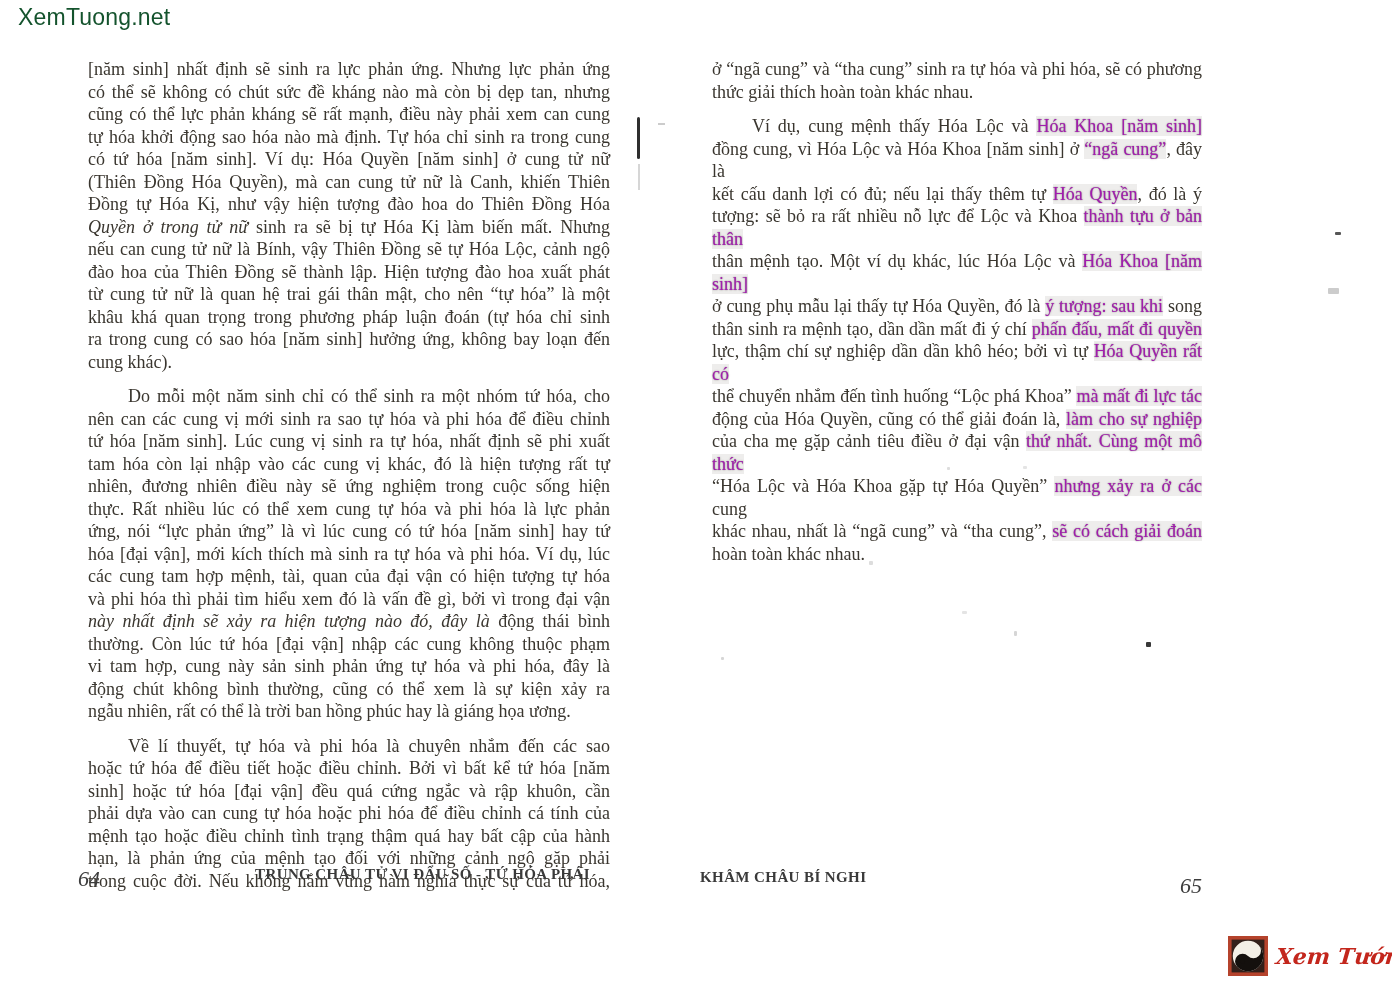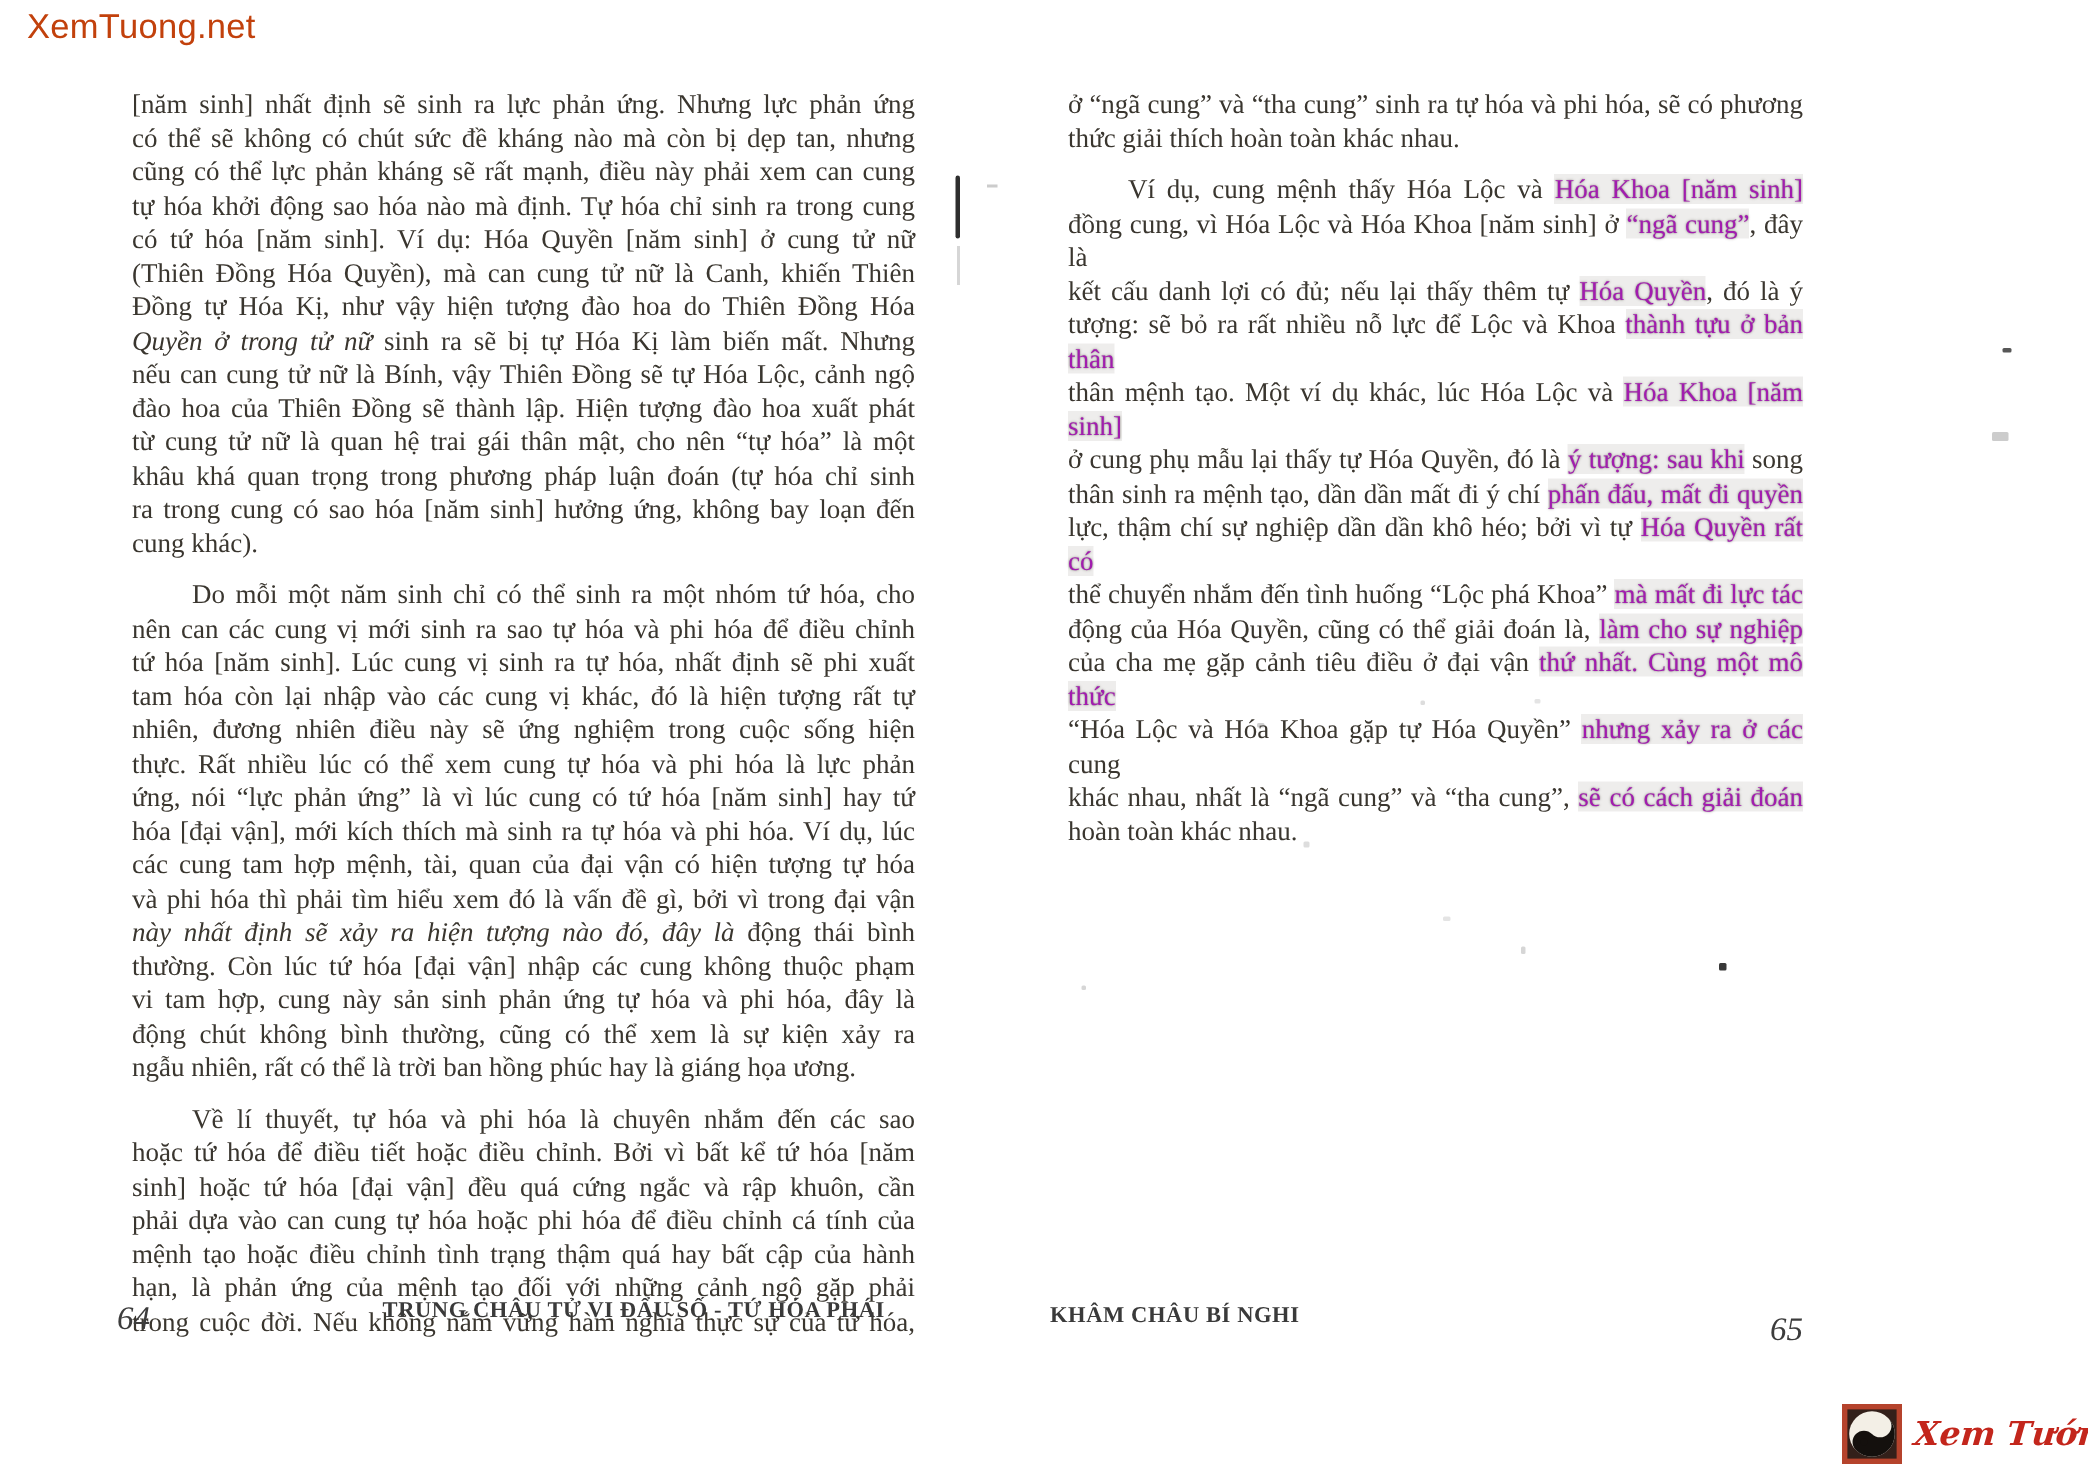--- a/index.html
+++ b/index.html
@@ -4,21 +4,21 @@
 <style>
   html,body{margin:0;padding:0;}
   body{
     width:1392px;height:983px;position:relative;background:#ffffff;
     overflow:hidden;
     font-family:"Liberation Serif","DejaVu Serif",serif;
   }
   .wm{
     position:absolute;left:18px;top:4px;
     font-family:"Liberation Sans","DejaVu Sans",sans-serif;
-    font-size:23px;color:#c2410c;letter-spacing:.2px;
+    font-size:23px;color:#14532d;letter-spacing:.2px;
   }
   .col{
     position:absolute;top:46px;
     font-size:18px;line-height:22.5px;color:#3a362f;
   }
   .col-left{left:76px;width:546px;}
   .col-right{left:700px;width:514px;}
   .para{margin:12px;}
   .line{
     text-align:justify;

